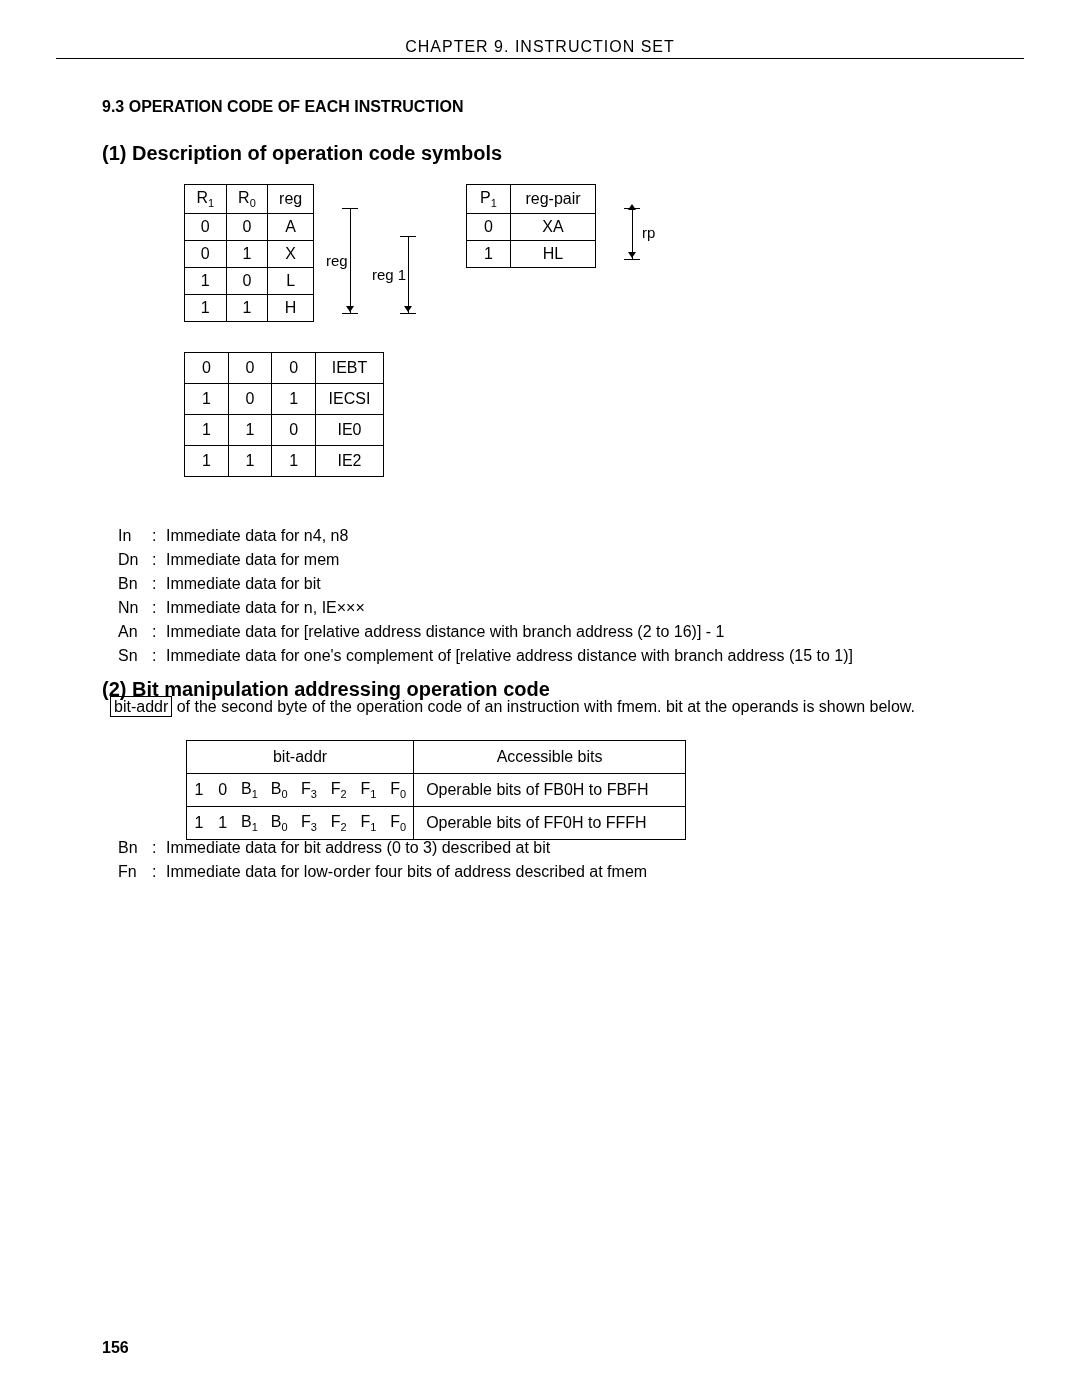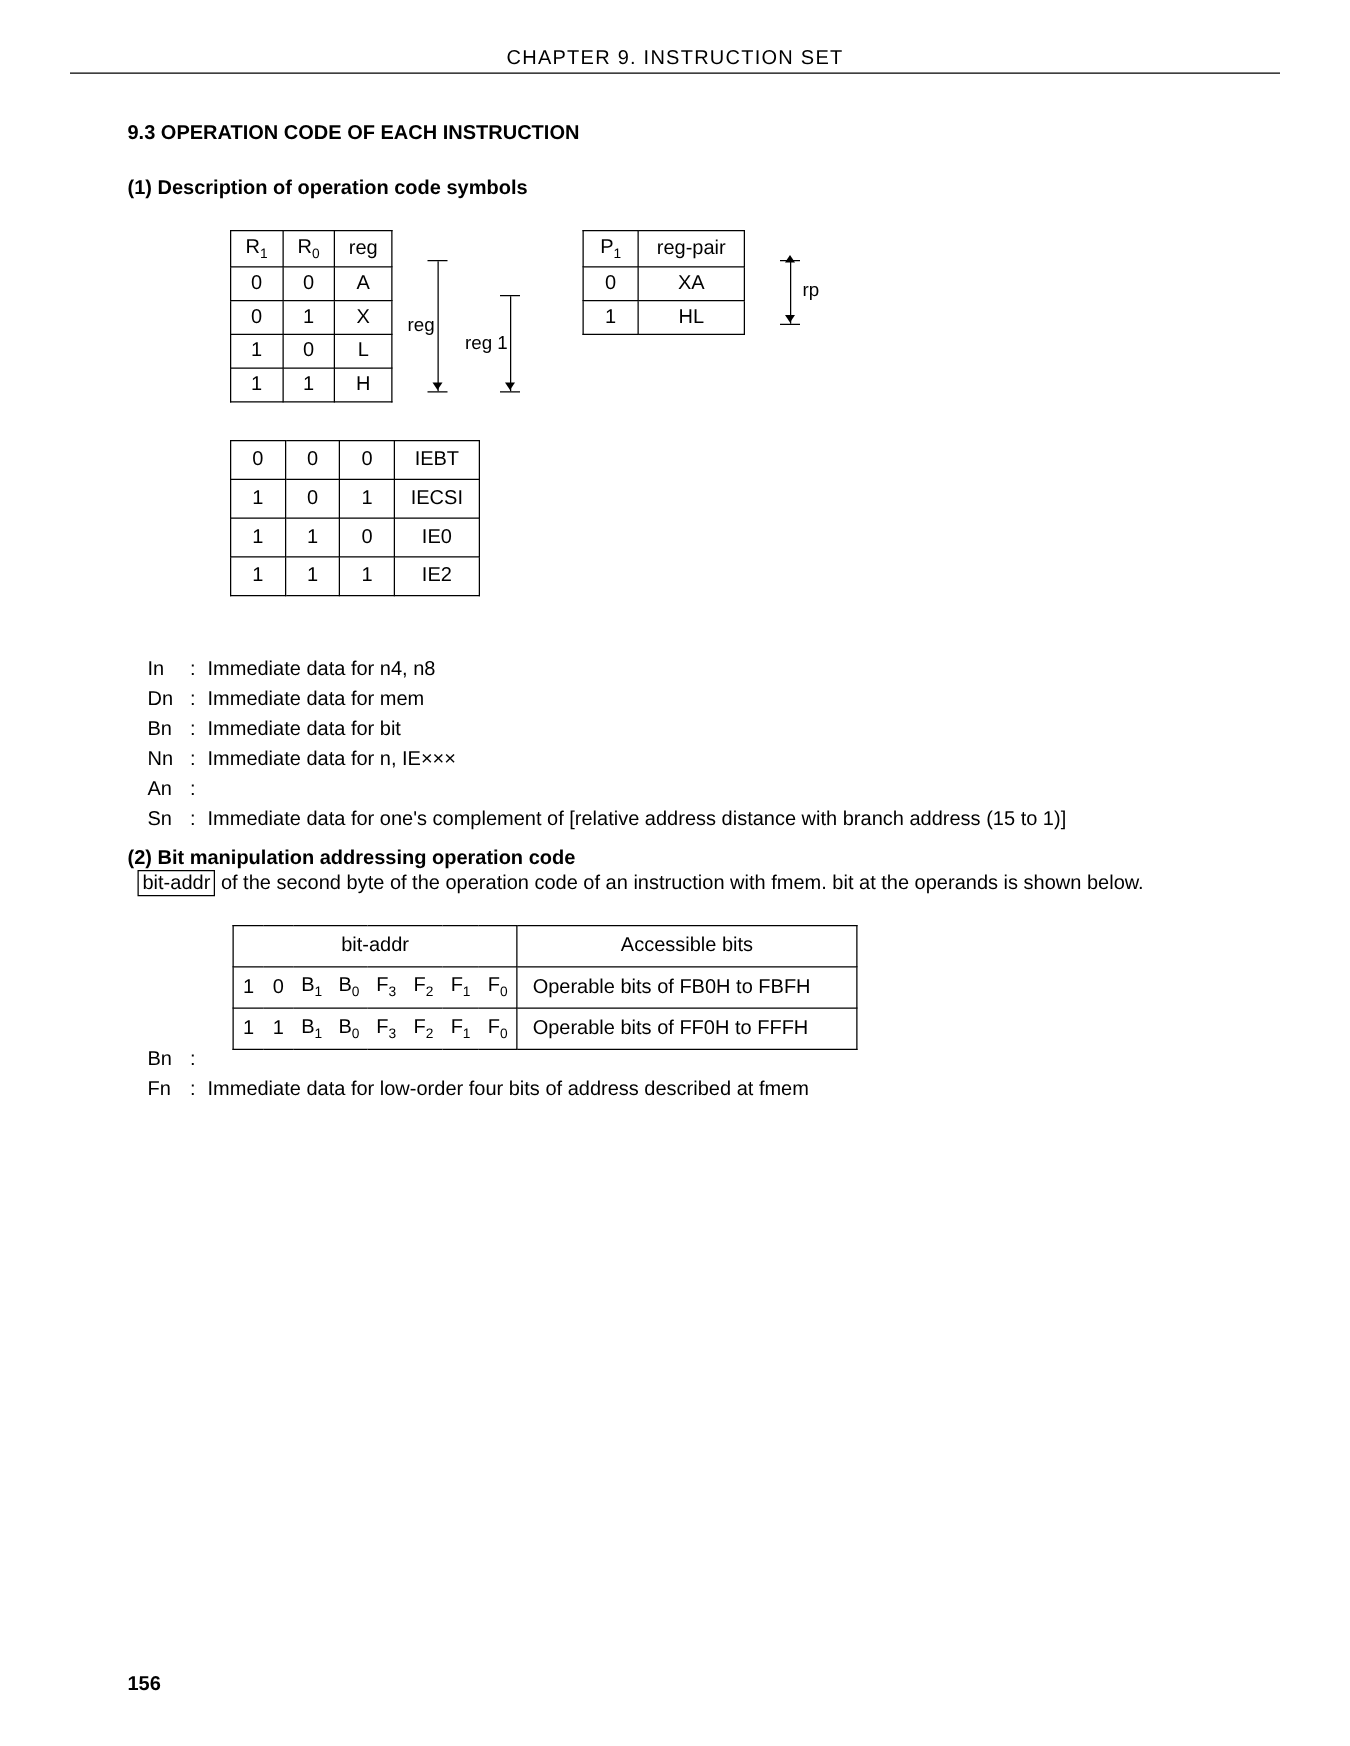--- a/index.html
+++ b/index.html
@@ -33,21 +33,21 @@
   .section-title {
     position: absolute;
     left: 102px;
     font-weight: bold;
     font-size: 16px;
   }
   .sub-title {
     position: absolute;
     left: 102px;
     font-weight: bold;
-    font-size: 16px;
+    font-size: 20px;
   }
   .page-number {
     position: absolute;
     left: 102px;
     bottom: 40px;
     font-weight: bold;
     font-size: 16px;
   }
 
   
@@ -262,20 +262,21 @@
       <div>Immediate data for bit</div>
     </div>
   <div class="row">
       <div class="k">Nn</div>
       <div class="c">:</div>
       <div>Immediate data for n, IE×××</div>
     </div>
   <div class="row">
       <div class="k">An</div>
       <div class="c">:</div>
+      <div>Immediate data for [relative address distance with branch address (2 to 16)] - 1</div>
     </div>
   <div class="row">
       <div class="k">Sn</div>
       <div class="c">:</div>
       <div>Immediate data for one's complement of [relative address distance with branch address (15 to 1)]</div>
     </div>
 </div>
 
 <div class="sub-title" style="top:678px;">(2)   Bit manipulation addressing operation code</div>
 
@@ -314,20 +315,21 @@
       <td class="bit-right-cell">Operable bits of FF0H to FFFH</td>
     </tr>
   </tbody>
     </table>
 </div>
 
 <div class="defs" style="top:836px;">
   <div class="row">
       <div class="k">Bn</div>
       <div class="c">:</div>
+      <div>Immediate data for bit address (0 to 3) described at bit</div>
     </div>
   <div class="row">
       <div class="k">Fn</div>
       <div class="c">:</div>
       <div>Immediate data for low-order four bits of address described at fmem</div>
     </div>
 </div>
 
 <div class="page-number">156</div>
 

